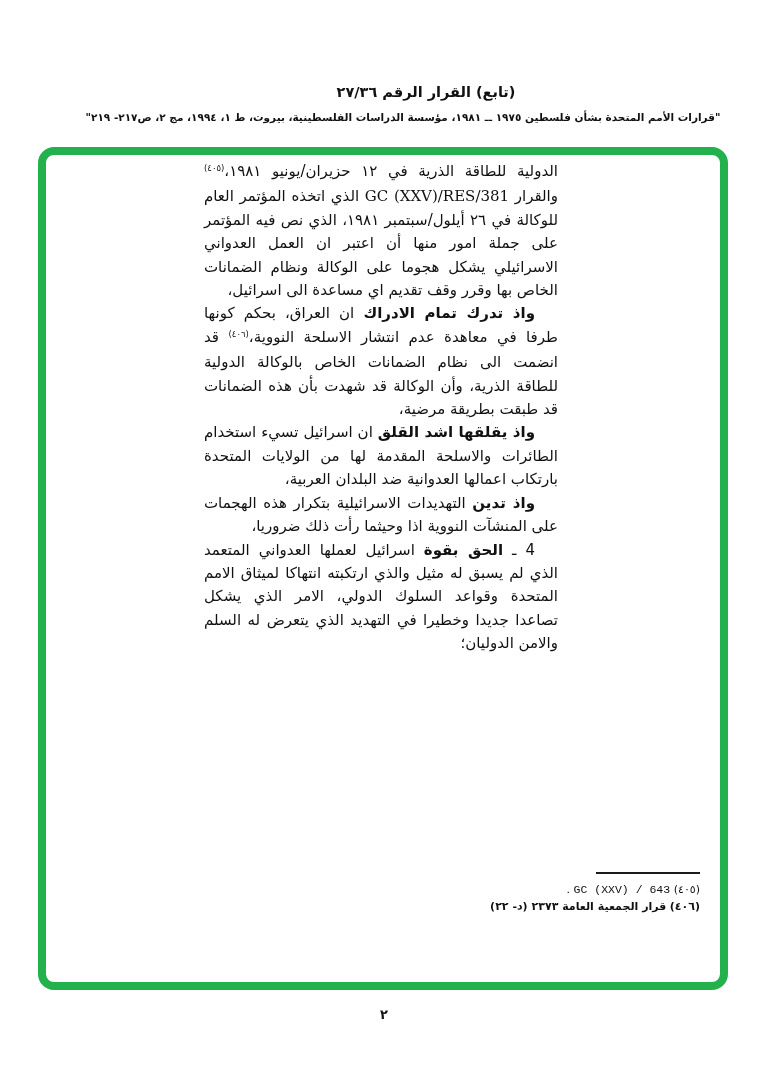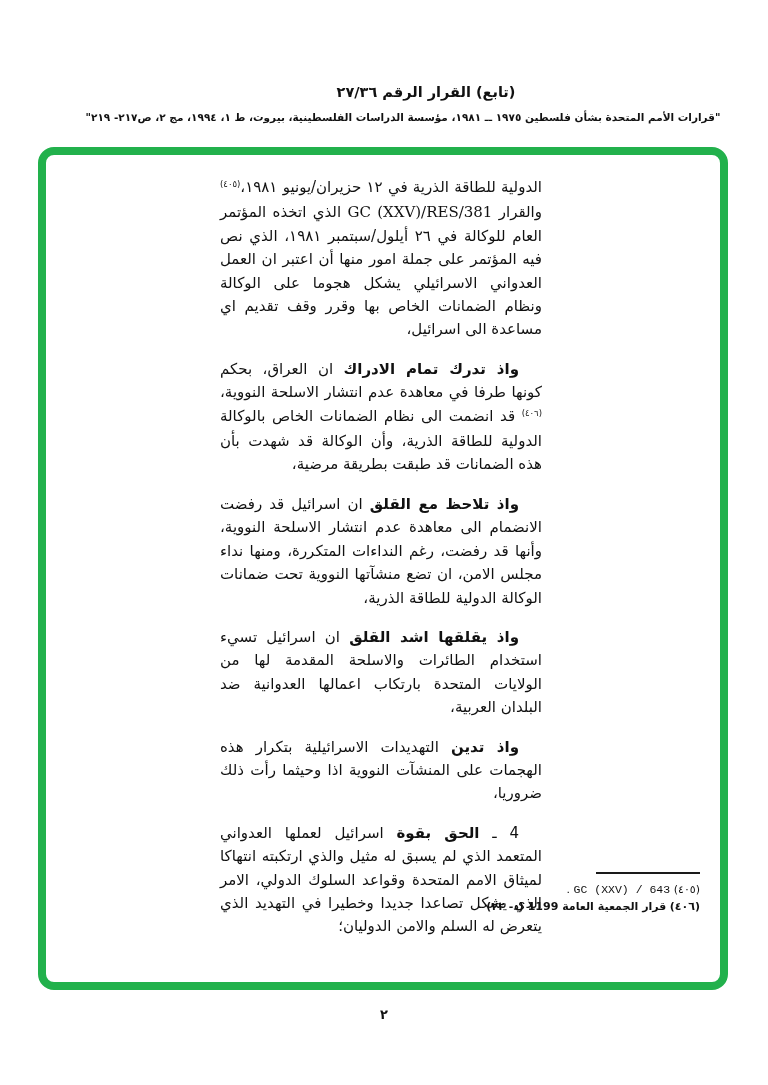--- a/index.html
+++ b/index.html
@@ -27,21 +27,21 @@
     border:8px solid #22b14c;
     border-radius:16px;
     box-sizing:border-box;
     background:transparent;
   }
   .textcol {
     position:absolute; left:204px; top:160px; width:354px;
     direction:rtl; text-align:justify;
     font-size:15px; line-height:23.4px;
   }
-  .textcol p { margin:16px; text-indent:23px; }
+  .textcol p { margin:0; text-indent:23px; }
   .textcol p.no-indent { text-indent:0; }
   .b { font-weight:bold; }
   .sup { font-size:8.5px; position:relative; top:-5px; letter-spacing:0; }
   .ltr {
     direction:ltr; unicode-bidi:isolate;
     font-family:"DejaVu Serif", serif;
   }
   .footnotes {
     position:absolute; top:872px; right:68px; width:310px;
     direction:rtl; text-align:right;
@@ -76,22 +76,20 @@
 
   <p class="no-indent"><span>الدولية للطاقة الذرية في ١٢ حزيران/يونيو ١٩٨١،</span><span class="sup">(٤٠٥)</span>
     <span>والقرار</span>
     <span class="ltr">GC (XXV)/RES/381</span>
     <span>الذي اتخذه المؤتمر العام للوكالة في ٢٦ أيلول/سبتمبر ١٩٨١، الذي نص فيه المؤتمر على جملة امور منها أن اعتبر ان العمل العدواني الاسرائيلي يشكل هجوما على الوكالة ونظام الضمانات الخاص بها وقرر وقف تقديم اي مساعدة الى اسرائيل،</span></p>
 
   <p><span class="b">واذ تدرك تمام الادراك</span>
     <span>ان العراق، بحكم كونها طرفا في معاهدة عدم انتشار الاسلحة النووية،</span><span class="sup">(٤٠٦)</span>
     <span>قد انضمت الى نظام الضمانات الخاص بالوكالة الدولية للطاقة الذرية، وأن الوكالة قد شهدت بأن هذه الضمانات قد طبقت بطريقة مرضية،</span></p>
 
-  <p><span class="b">واذ تلاحظ مع القلق</span>
-    <span>ان اسرائيل قد رفضت الانضمام الى معاهدة عدم انتشار الاسلحة النووية، وأنها قد رفضت، رغم النداءات المتكررة، ومنها نداء مجلس الامن، ان تضع منشآتها النووية تحت ضمانات الوكالة الدولية للطاقة الذرية،</span></p>
 
 
   <p><span class="b">واذ يقلقها اشد القلق</span>
     <span>ان اسرائيل تسيء استخدام الطائرات والاسلحة المقدمة لها من الولايات المتحدة بارتكاب اعمالها العدوانية ضد البلدان العربية،</span></p>
 
   <p><span class="b">واذ تدين</span>
     <span>التهديدات الاسرائيلية بتكرار هذه الهجمات على المنشآت النووية اذا وحيثما رأت ذلك ضروريا،</span></p>
 
 
   <p><span>4 ـ</span>
@@ -99,16 +97,16 @@
     <span>اسرائيل لعملها العدواني المتعمد الذي لم يسبق له مثيل والذي ارتكبته انتهاكا لميثاق الامم المتحدة وقواعد السلوك الدولي، الامر الذي يشكل تصاعدا جديدا وخطيرا في التهديد الذي يتعرض له السلم والامن الدوليان؛</span></p>
 
 </div>
 
 <div class="footnotes">
   <div class="fn-divider"></div>
   <div class="footnote"><span>(٤٠٥)</span>
     <span class="fn-latin">GC (XXV) / 643</span>
     <span>.</span></div>
   <div class="footnote"><span class="b">(٤٠٦)</span>
-    <span class="b">قرار الجمعية العامة 1199 (د- ٢٢)</span></div>
+    <span class="b">قرار الجمعية العامة ٢٣٧٣ (د- ٢٢)</span></div>
 </div>
 
 <div class="page-number">٢</div>
 
 </body></html>

